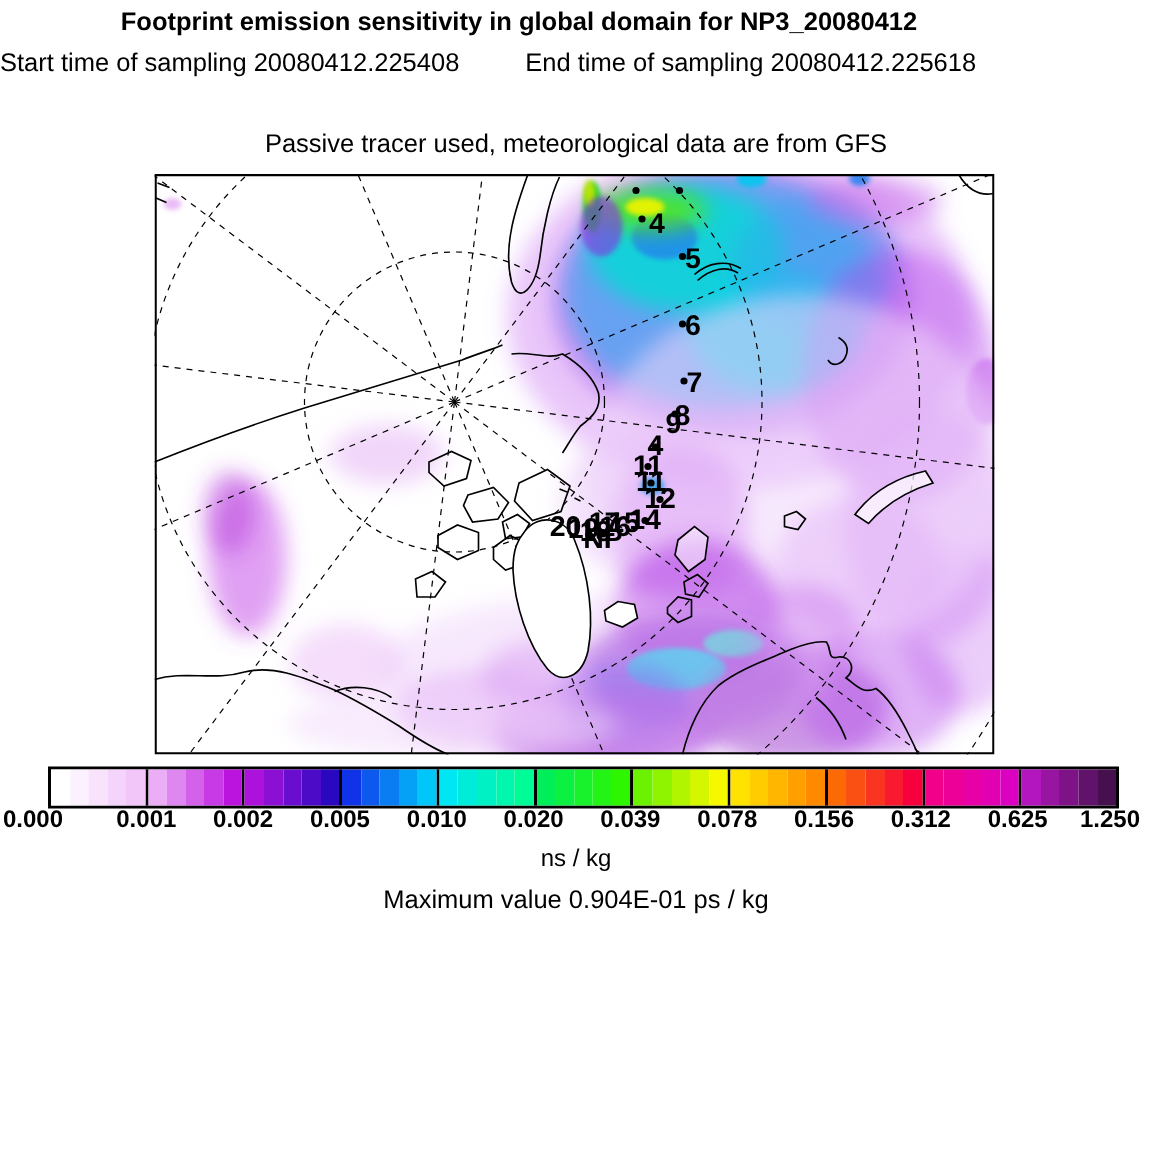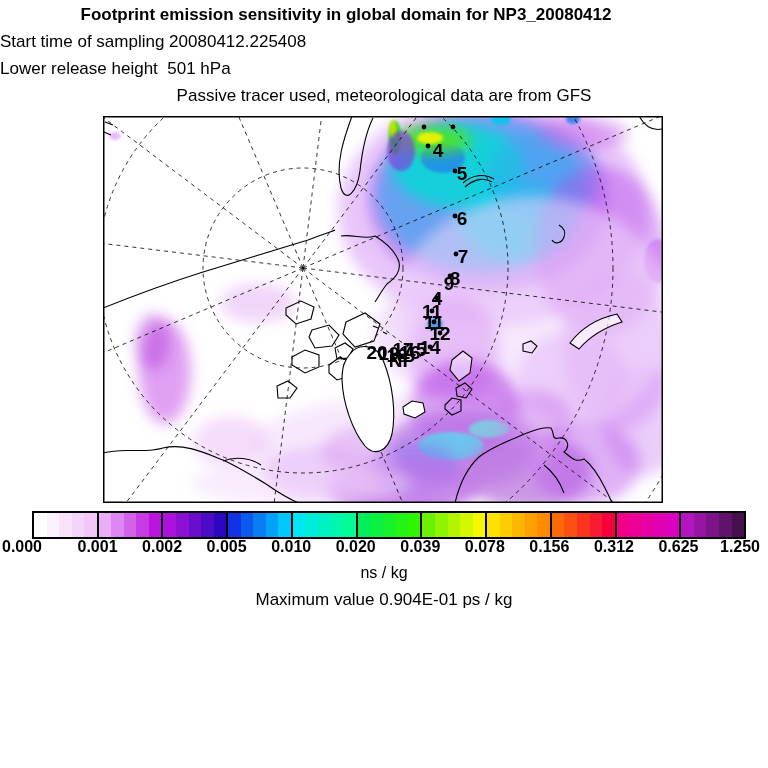--- a/index.html
+++ b/index.html
@@ -22,23 +22,23 @@
   #unit-line{position:absolute;left:0;top:564px;width:768px;text-align:center;font-size:16px;}
   #max-line{position:absolute;left:0;top:590px;width:768px;text-align:center;font-size:17px;}
 </style>
 </head>
 <body>
 
 <div class="hline title" style="top:6px">Footprint emission sensitivity in global domain for NP3_20080412</div>
 <div class="hline pair" style="top:33px">
   <span>Start time of sampling 20080412.225408</span>
   <span style="width:44px"></span>
+  <span>End time of sampling 20080412.225618</span>
 </div>
 <div class="hline pair" style="top:60px">
-  <span>Lower release height  501 hPa</span>
   <span style="width:50px"></span>
 </div>
 <div class="hline" style="top:87px">Passive tracer used, meteorological data are from GFS</div>
 
 <div id="map-box">
   <svg id="map-svg" width="560" height="387" viewBox="0 0 560 387">
     <defs>
       <filter id="soft" x="-60%" y="-60%" width="220%" height="220%">
           <feGaussianBlur stdDeviation="7"></feGaussianBlur>
         </filter>

